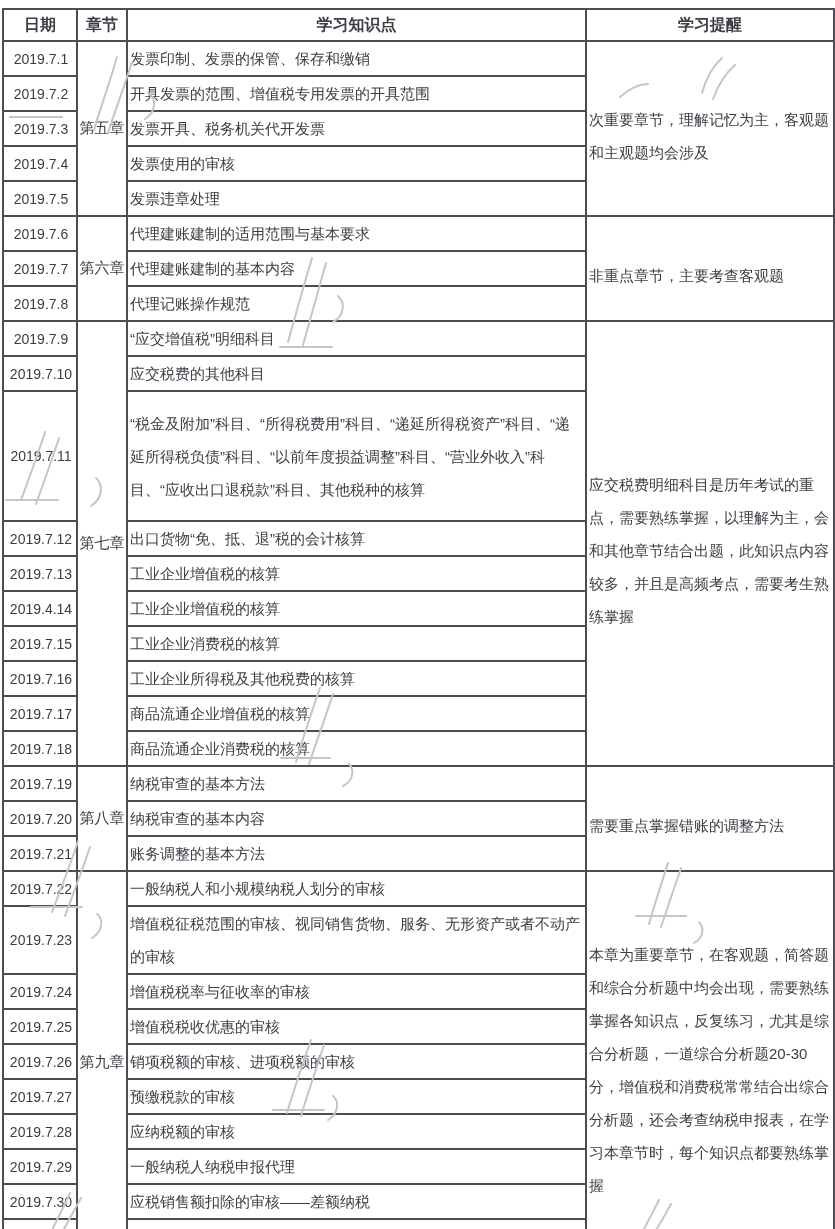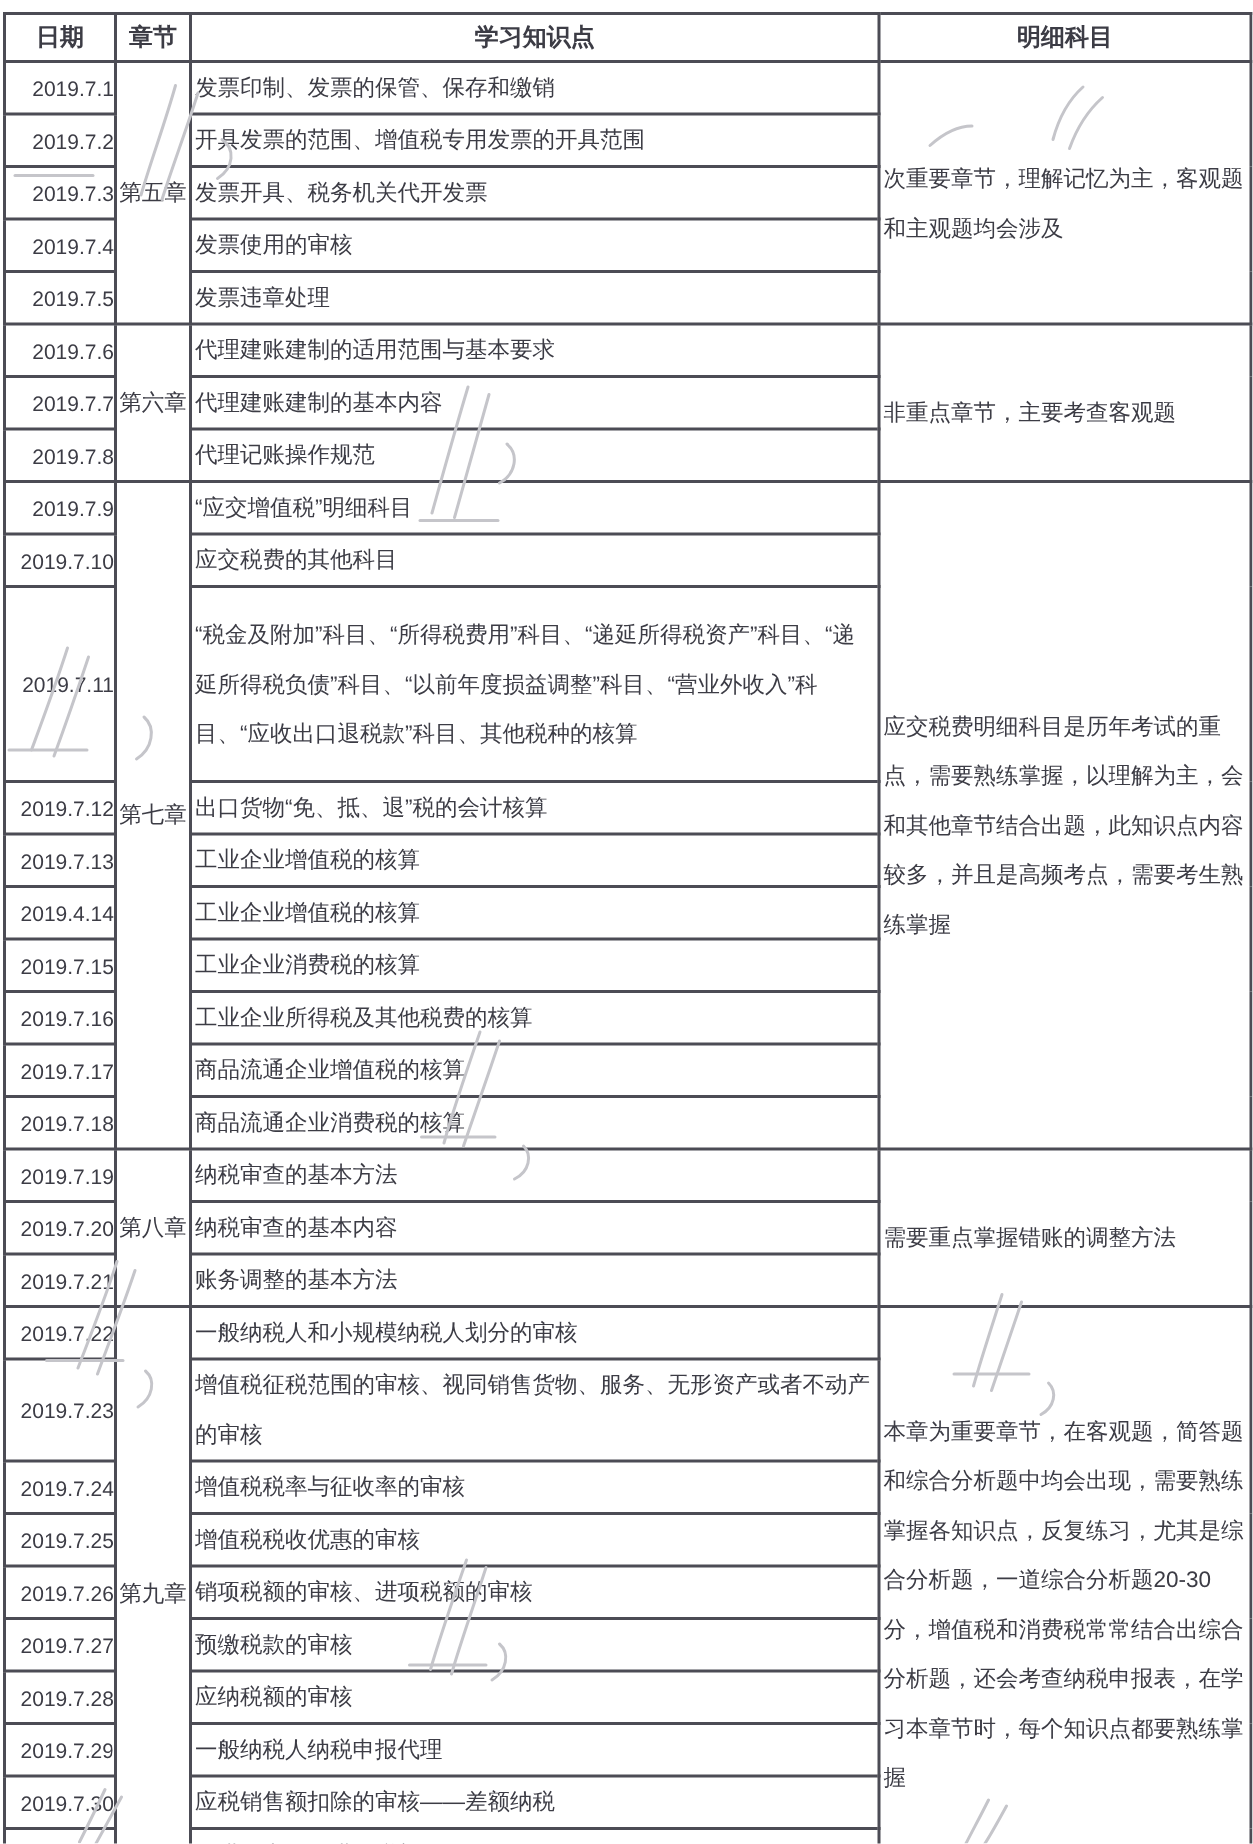--- a/index.html
+++ b/index.html
@@ -35,21 +35,21 @@
     height: 30px;
     font-size: 16px;
     font-weight: bold;
     text-align: center;
     padding: 0;
   }
   .schedule td.date {
     padding: 0 0 0 2px;
     font-size: 14px;
     white-space: nowrap;
-    text-align: right;
+    text-align: center;
   }
   .schedule td.chapter {
     padding: 0;
     text-align: center;
   }
   .schedule td.topic {
     padding: 0 2px 0 2px;
     line-height: 33px;
     text-align: left;
     border-radius: 10px;
@@ -80,21 +80,21 @@
     <col style="width:74px">
     <col style="width:50px">
     <col style="width:459px">
     <col style="width:248px">
   </colgroup>
   <thead>
     <tr>
       <th>日期</th>
       <th>章节</th>
       <th>学习知识点</th>
-      <th>明细科目</th>
+      <th>学习提醒</th>
     </tr>
   </thead>
   <tbody id="tbody">
       <tr>
         <td class="date" style="height: 32px;">2019.7.1</td>
         <td class="chapter" rowspan="5">第五章</td>
         <td class="topic">发票印制、发票的保管、保存和缴销</td>
         <td class="reminder" rowspan="5">次重要章节，理解记忆为主，客观题和主观题均会涉及</td>
       </tr>
       <tr>

